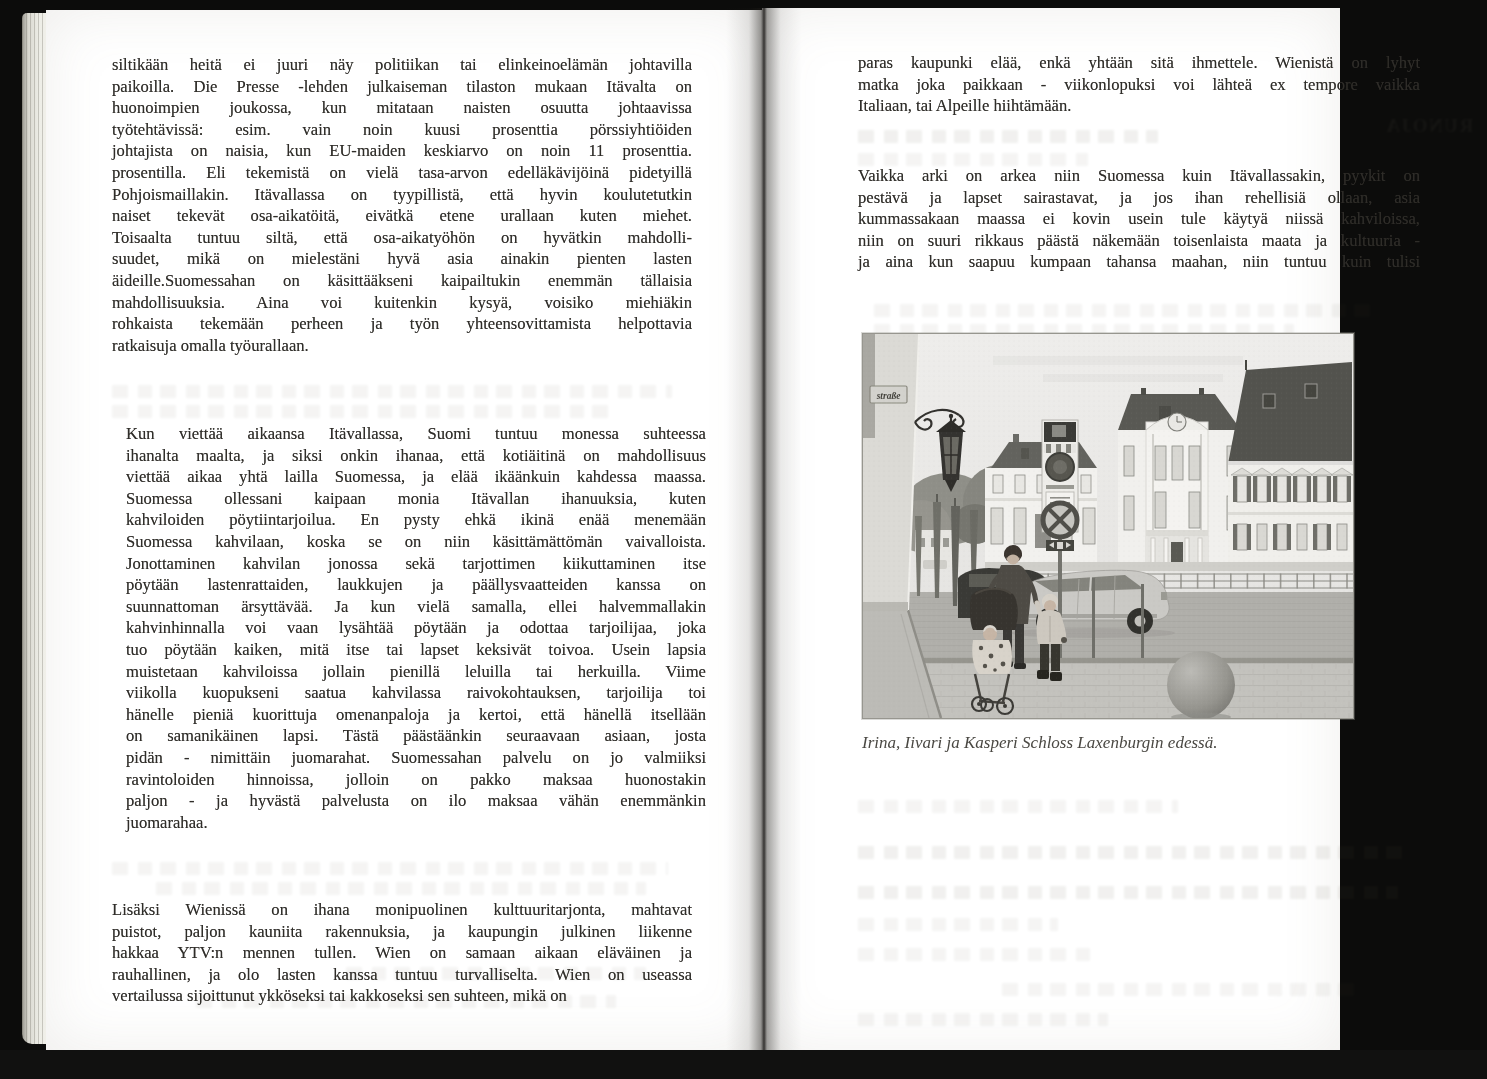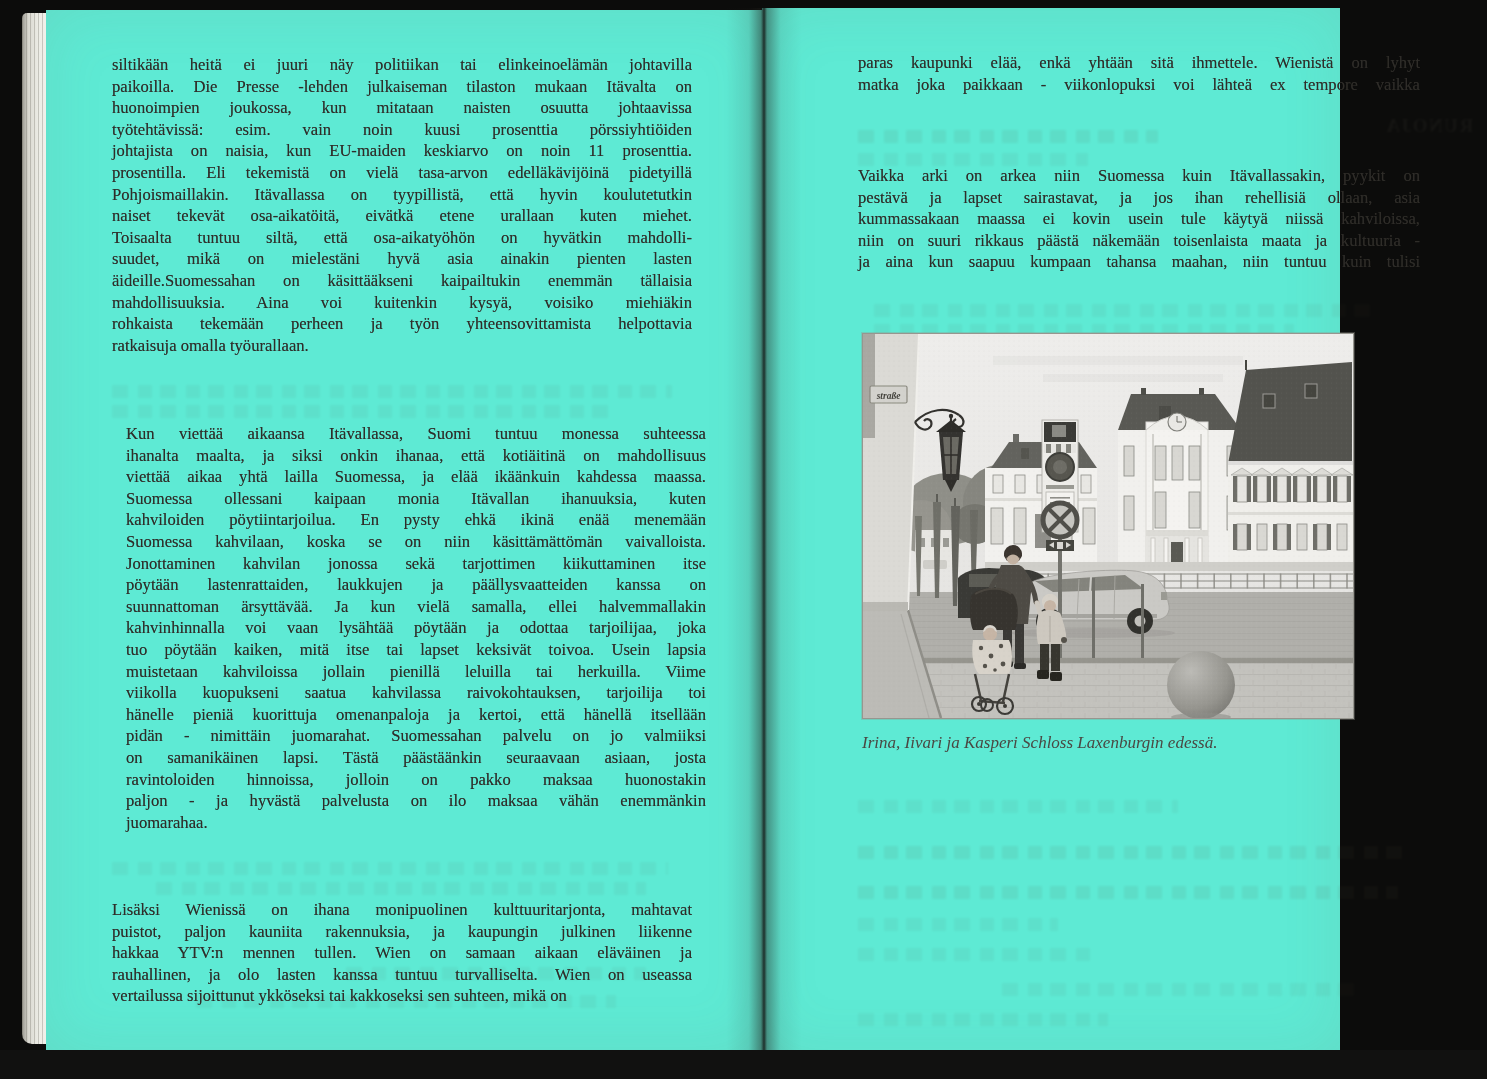--- a/index.html
+++ b/index.html
@@ -3,21 +3,21 @@
 <meta charset="utf-8">
 <style>
   html,body{margin:0;padding:0;}
   body{
     width:1487px;height:1079px;position:relative;overflow:hidden;
     background:#0c0c0b;
     font-family:"Liberation Serif","DejaVu Serif",serif;
   }
   #scene{position:absolute;inset:0;}
   .page{
-    position:absolute;background:#5eead4;
+    position:absolute;background:#ffffff;
     box-shadow:inset 0 0 60px rgba(120,115,100,0.12);
   }
   .page-stack{
     position:absolute;left:22px;top:13px;width:26px;height:1031px;
     background:
       repeating-linear-gradient(to right, rgba(95,92,82,0.28) 0 1px, rgba(0,0,0,0) 1px 4px),
       linear-gradient(to right,#9a9890 0,#d9d8d0 25%,#ededE6 65%,#f1f0ea 100%);
     border-radius:5px 0 0 10px;
   }
   .left-page{left:46px;top:10px;width:716px;height:1040px;}
@@ -91,22 +91,22 @@
         <div class="tline">kahviloiden pöytiintarjoilua. En pysty ehkä ikinä enää menemään</div>
         <div class="tline">Suomessa kahvilaan, koska se on niin käsittämättömän vaivalloista.</div>
         <div class="tline">Jonottaminen kahvilan jonossa sekä tarjottimen kiikuttaminen itse</div>
         <div class="tline">pöytään lastenrattaiden, laukkujen ja päällysvaatteiden kanssa on</div>
         <div class="tline">suunnattoman ärsyttävää. Ja kun vielä samalla, ellei halvemmallakin</div>
         <div class="tline">kahvinhinnalla voi vaan lysähtää pöytään ja odottaa tarjoilijaa, joka</div>
         <div class="tline">tuo pöytään kaiken, mitä itse tai lapset keksivät toivoa. Usein lapsia</div>
         <div class="tline">muistetaan kahviloissa jollain pienillä leluilla tai herkuilla. Viime</div>
         <div class="tline">viikolla kuopukseni saatua kahvilassa raivokohtauksen, tarjoilija toi</div>
         <div class="tline">hänelle pieniä kuorittuja omenanpaloja ja kertoi, että hänellä itsellään</div>
+        <div class="tline">on samanikäinen lapsi. Tästä päästäänkin seuraavaan asiaan, josta</div>
         <div class="tline">pidän - nimittäin juomarahat. Suomessahan palvelu on jo valmiiksi</div>
-        <div class="tline">on samanikäinen lapsi. Tästä päästäänkin seuraavaan asiaan, josta</div>
         <div class="tline">ravintoloiden hinnoissa, jolloin on pakko maksaa huonostakin</div>
         <div class="tline">paljon - ja hyvästä palvelusta on ilo maksaa vähän enemmänkin</div>
         <div class="tline tline-last">juomarahaa.</div>
       </div>
     <div class="bleed lighter" style="left:66px;top:852px;width:556px;"></div>
     <div class="bleed lighter" style="left:110px;top:872px;width:490px;"></div>
     <div class="textblock" style="left:66px;top:889px;">
         <div class="tline">Lisäksi Wienissä on ihana monipuolinen kulttuuritarjonta, mahtavat</div>
         <div class="tline">puistot, paljon kauniita rakennuksia, ja kaupungin julkinen liikenne</div>
         <div class="tline">hakkaa YTV:n mennen tullen. Wien on samaan aikaan eläväinen ja</div>
@@ -114,20 +114,21 @@
         <div class="tline tline-last">vertailussa sijoittunut ykköseksi tai kakkoseksi sen suhteen, mikä on</div>
       </div>
     <div class="bleed lighter" style="left:300px;top:957px;width:300px;"></div>
     <div class="bleed lighter" style="left:150px;top:985px;width:420px;"></div>
   </div>
 
   <div class="page right-page">
     <div class="textblock" style="left:96px;top:44px;">
         <div class="tline">paras kaupunki elää, enkä yhtään sitä ihmettele. Wienistä on lyhyt</div>
         <div class="tline">matka joka paikkaan - viikonlopuksi voi lähteä ex tempore vaikka</div>
+        <div class="tline tline-last">Italiaan, tai Alpeille hiihtämään.</div>
       </div>
     <div class="mirror-text" style="left:623px;top:107px;">RUNOJA</div>
     <div class="bleed" style="left:96px;top:122px;width:300px;"></div>
     <div class="bleed lighter" style="left:96px;top:145px;width:230px;"></div>
     <div class="textblock" style="left:96px;top:157px;">
         <div class="tline">Vaikka arki on arkea niin Suomessa kuin Itävallassakin, pyykit on</div>
         <div class="tline">pestävä ja lapset sairastavat, ja jos ihan rehellisiä ollaan, asia</div>
         <div class="tline">kummassakaan maassa ei kovin usein tule käytyä niissä kahviloissa,</div>
         <div class="tline">niin on suuri rikkaus päästä näkemään toisenlaista maata ja kultuuria -</div>
         <div class="tline">ja aina kun saapuu kumpaan tahansa maahan, niin tuntuu kuin tulisi</div>

